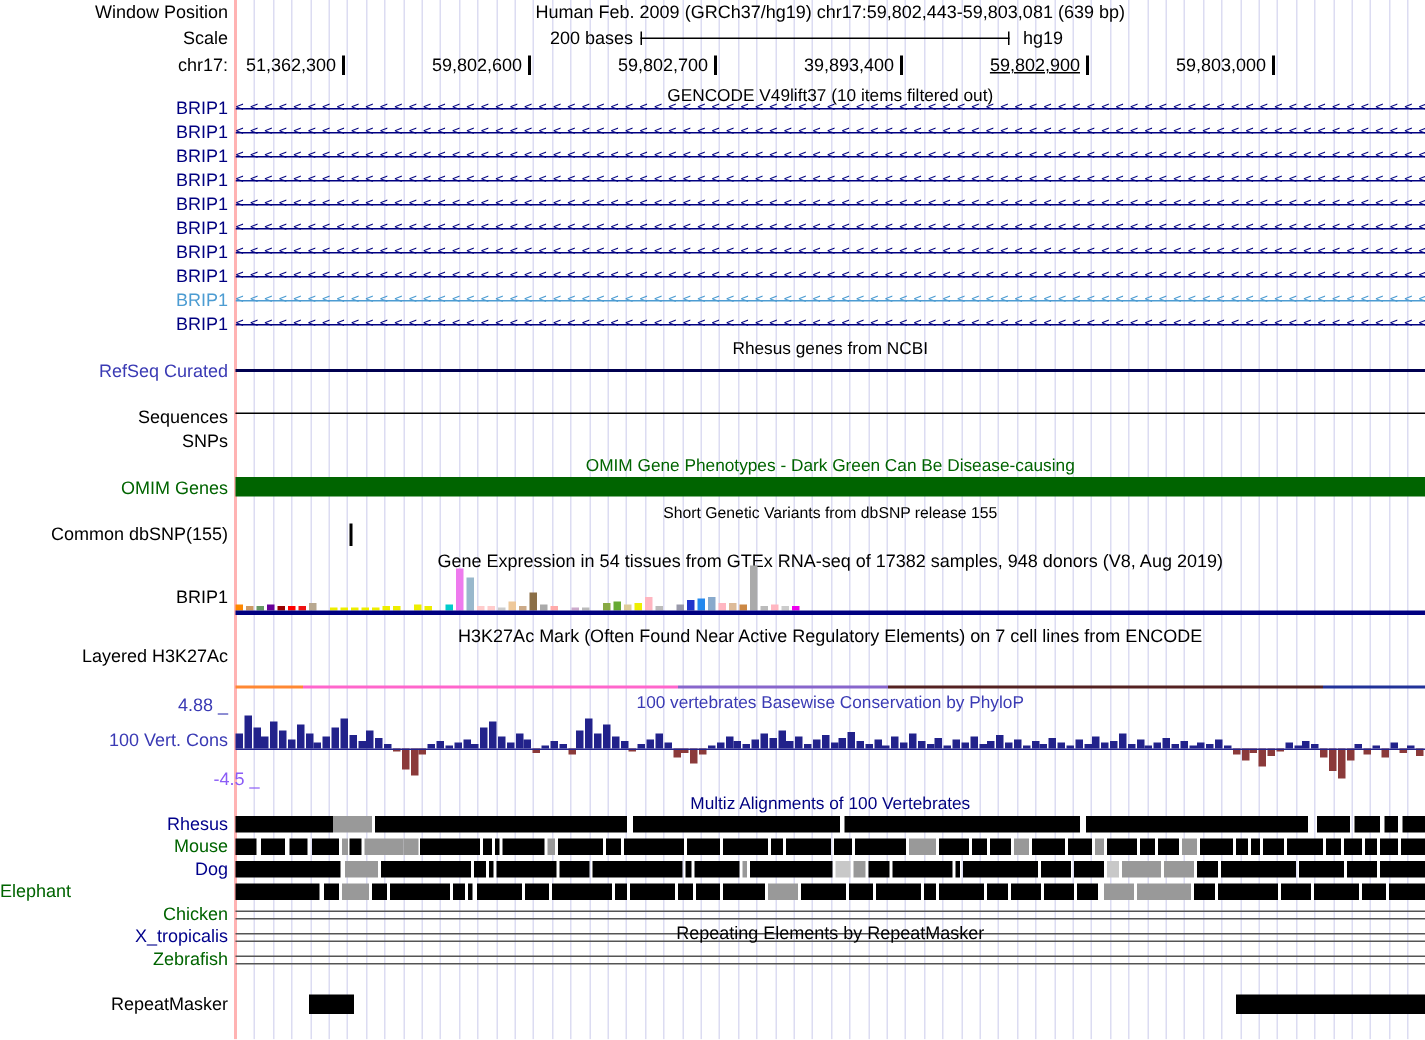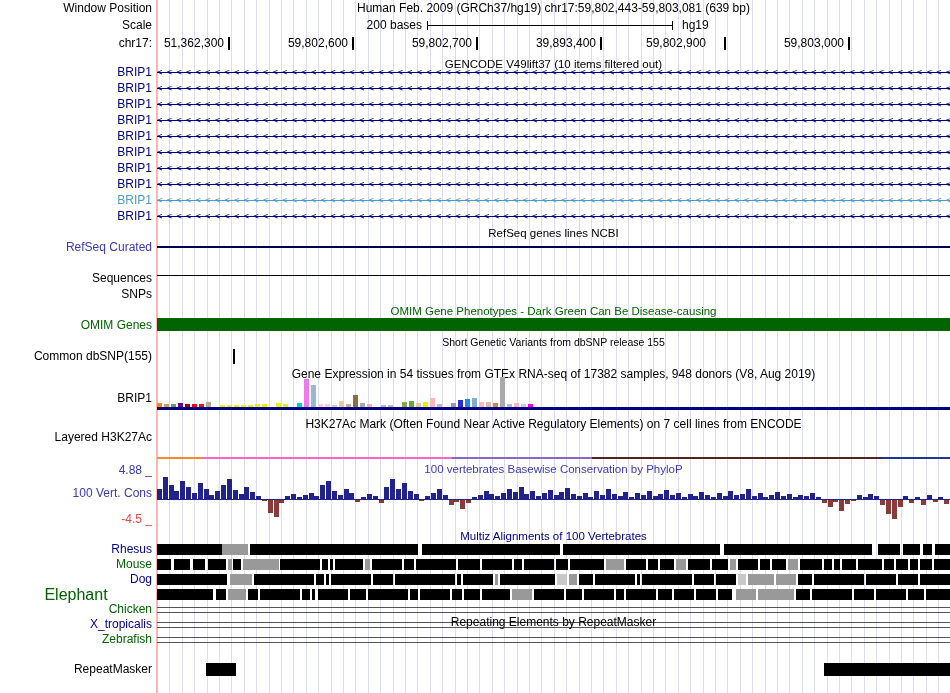--- a/index.html
+++ b/index.html
@@ -4,21 +4,21 @@
 <style>
   html,body{margin:0;padding:0;background:#fff;}
   #browser{position:relative;width:950px;height:693px;background:#fff;overflow:hidden;
            font-family:"Liberation Sans","DejaVu Sans",sans-serif;color:#000;}
   .abs{position:absolute;}
   .lbl{position:absolute;left:0;width:152px;text-align:right;font-size:12px;line-height:13px;white-space:nowrap;}
   .hdr{position:absolute;left:157px;width:793px;text-align:center;font-size:11.5px;line-height:12px;white-space:nowrap;}
   .navy{color:#000080;}
   .blue{color:#3a3ab4;}
   .green{color:#006400;}
-  .dred{color:#ef4444;}
+  .dred{color:#8b5cf6;margin-left:21px;}
   .pinkline{position:absolute;top:0;height:693px;width:2px;background:#ffb3b3;left:156px;}
   .ruler-num{position:absolute;font-size:12px;line-height:13px;text-align:right;white-space:nowrap;}
   .scalebar{position:absolute;background:#000;}
 </style>
 </head>
 <body>
 
 <div id="browser">
 
   <div id="gridlines">
@@ -101,21 +101,21 @@
   <div class="lbl" style="top:37px">chr17:</div>
   <div id="ruler">
       <div style="position: absolute; left: 136px; top: 37px; width: 88px; text-align: right; font-size: 12px; line-height: 13px;">51,362,300</div>
       <div style="position: absolute; left: 228px; top: 37px; width: 2px; height: 13px; background: rgb(0, 0, 0);"></div>
       <div style="position: absolute; left: 260px; top: 37px; width: 88px; text-align: right; font-size: 12px; line-height: 13px;">59,802,600</div>
       <div style="position: absolute; left: 352px; top: 37px; width: 2px; height: 13px; background: rgb(0, 0, 0);"></div>
       <div style="position: absolute; left: 384px; top: 37px; width: 88px; text-align: right; font-size: 12px; line-height: 13px;">59,802,700</div>
       <div style="position: absolute; left: 476px; top: 37px; width: 2px; height: 13px; background: rgb(0, 0, 0);"></div>
       <div style="position: absolute; left: 508px; top: 37px; width: 88px; text-align: right; font-size: 12px; line-height: 13px;">39,893,400</div>
       <div style="position: absolute; left: 600px; top: 37px; width: 2px; height: 13px; background: rgb(0, 0, 0);"></div>
-      <div style="position: absolute; left: 632px; top: 37px; width: 88px; text-align: center; font-size: 12px; line-height: 13px;">59,802,900</div>
+      <div style="position: absolute; left: 632px; top: 37px; width: 88px; text-align: right; font-size: 12px; line-height: 13px; text-decoration: underline;">59,802,900</div>
       <div style="position: absolute; left: 724px; top: 37px; width: 2px; height: 13px; background: rgb(0, 0, 0);"></div>
       <div style="position: absolute; left: 756px; top: 37px; width: 88px; text-align: right; font-size: 12px; line-height: 13px;">59,803,000</div>
       <div style="position: absolute; left: 848px; top: 37px; width: 2px; height: 13px; background: rgb(0, 0, 0);"></div>
     </div>
 
   <div class="hdr" style="top:58px">GENCODE V49lift37 (10 items filtered out)</div>
   <div id="genes">
       <div style="position: absolute; left: 0px; top: 66px; width: 152px; text-align: right; font-size: 12px; line-height: 13px; color: rgb(0, 0, 128);">BRIP1</div>
       <div style="position: absolute; left: 157px; top: 66px; width: 793px; height: 13px; overflow: hidden;">
         <div style="position: absolute; left: 0px; right: 0px; top: 6px; height: 1px; background: rgb(0, 0, 128);"></div>
@@ -161,21 +161,21 @@
         <div style="position: absolute; left: 0px; right: 0px; top: 6px; height: 1px; background: rgb(76, 156, 210);"></div>
         <div style="position: absolute; left: 0px; top: 0px; width: 100%; font-family: &quot;DejaVu Sans Mono&quot;, monospace; font-size: 9px; letter-spacing: 4.2px; line-height: 13px; color: rgb(76, 156, 210); overflow: hidden;">&lt;&lt;&lt;&lt;&lt;&lt;&lt;&lt;&lt;&lt;&lt;&lt;&lt;&lt;&lt;&lt;&lt;&lt;&lt;&lt;&lt;&lt;&lt;&lt;&lt;&lt;&lt;&lt;&lt;&lt;&lt;&lt;&lt;&lt;&lt;&lt;&lt;&lt;&lt;&lt;&lt;&lt;&lt;&lt;&lt;&lt;&lt;&lt;&lt;&lt;&lt;&lt;&lt;&lt;&lt;&lt;&lt;&lt;&lt;&lt;&lt;&lt;&lt;&lt;&lt;&lt;&lt;&lt;&lt;&lt;&lt;&lt;&lt;&lt;&lt;&lt;&lt;&lt;&lt;&lt;&lt;&lt;&lt;&lt;</div>
       </div>
       <div style="position: absolute; left: 0px; top: 210px; width: 152px; text-align: right; font-size: 12px; line-height: 13px; color: rgb(0, 0, 128);">BRIP1</div>
       <div style="position: absolute; left: 157px; top: 210px; width: 793px; height: 13px; overflow: hidden;">
         <div style="position: absolute; left: 0px; right: 0px; top: 6px; height: 1px; background: rgb(0, 0, 128);"></div>
         <div style="position: absolute; left: 0px; top: 0px; width: 100%; font-family: &quot;DejaVu Sans Mono&quot;, monospace; font-size: 9px; letter-spacing: 4.2px; line-height: 13px; color: rgb(0, 0, 128); overflow: hidden;">&lt;&lt;&lt;&lt;&lt;&lt;&lt;&lt;&lt;&lt;&lt;&lt;&lt;&lt;&lt;&lt;&lt;&lt;&lt;&lt;&lt;&lt;&lt;&lt;&lt;&lt;&lt;&lt;&lt;&lt;&lt;&lt;&lt;&lt;&lt;&lt;&lt;&lt;&lt;&lt;&lt;&lt;&lt;&lt;&lt;&lt;&lt;&lt;&lt;&lt;&lt;&lt;&lt;&lt;&lt;&lt;&lt;&lt;&lt;&lt;&lt;&lt;&lt;&lt;&lt;&lt;&lt;&lt;&lt;&lt;&lt;&lt;&lt;&lt;&lt;&lt;&lt;&lt;&lt;&lt;&lt;&lt;&lt;&lt;</div>
       </div>
     </div>
 
-  <div class="hdr" style="top:227px">RefSeq genes lines NCBI</div>
+  <div class="hdr" style="top:227px">Rhesus genes from NCBI</div>
   <div class="lbl blue" style="top:241px">RefSeq Curated</div>
   <div class="abs" style="top:246px;left:157px;width:793px;height:2px;background:#000050"></div>
 
   <div class="lbl" style="top:272px">Sequences</div>
   <div class="abs" style="top:275px;left:157px;width:793px;height:1px;background:#000"></div>
   <div class="lbl" style="top:288px">SNPs</div>
 
   <div class="hdr green" style="top:305px">OMIM Gene Phenotypes - Dark Green Can Be Disease-causing</div>
   <div class="lbl green" style="top:319px">OMIM Genes</div>
   <div class="abs" style="top:318px;left:157px;width:793px;height:13px;background:#006400"></div>
@@ -478,21 +478,21 @@
         <div style="position: absolute; left: 716px; top: 1px; width: 20px; height: 11px; background: rgb(0, 0, 0);"></div>
         <div style="position: absolute; left: 738px; top: 1px; width: 8px; height: 11px; background: rgb(200, 200, 200);"></div>
         <div style="position: absolute; left: 748px; top: 1px; width: 26px; height: 11px; background: rgb(153, 153, 153);"></div>
         <div style="position: absolute; left: 776px; top: 1px; width: 20px; height: 11px; background: rgb(153, 153, 153);"></div>
         <div style="position: absolute; left: 798px; top: 1px; width: 14px; height: 11px; background: rgb(0, 0, 0);"></div>
         <div style="position: absolute; left: 814px; top: 1px; width: 50px; height: 11px; background: rgb(0, 0, 0);"></div>
         <div style="position: absolute; left: 866px; top: 1px; width: 30px; height: 11px; background: rgb(0, 0, 0);"></div>
         <div style="position: absolute; left: 898px; top: 1px; width: 20px; height: 11px; background: rgb(0, 0, 0);"></div>
         <div style="position: absolute; left: 920px; top: 1px; width: 30px; height: 11px; background: rgb(0, 0, 0);"></div>
       </div>
-      <div style="position: absolute; left: 0px; top: 588px; width: 152px; text-align: center; font-size: 16px; line-height: 13px; color: rgb(0, 100, 0);">Elephant</div>
+      <div style="position: absolute; left: 0px; top: 588px; width: 152px; text-align: left; font-size: 12px; line-height: 13px; color: rgb(0, 100, 0);">Elephant</div>
       <div style="position: absolute; left: 0px; top: 588px; width: 950px; height: 13px;">
         <div style="position: absolute; left: 157px; top: 1px; width: 56px; height: 11px; background: rgb(0, 0, 0);"></div>
         <div style="position: absolute; left: 216px; top: 1px; width: 10px; height: 11px; background: rgb(0, 0, 0);"></div>
         <div style="position: absolute; left: 228px; top: 1px; width: 18px; height: 11px; background: rgb(153, 153, 153);"></div>
         <div style="position: absolute; left: 248px; top: 1px; width: 10px; height: 11px; background: rgb(0, 0, 0);"></div>
         <div style="position: absolute; left: 260px; top: 1px; width: 40px; height: 11px; background: rgb(0, 0, 0);"></div>
         <div style="position: absolute; left: 302px; top: 1px; width: 8px; height: 11px; background: rgb(0, 0, 0);"></div>
         <div style="position: absolute; left: 312px; top: 1px; width: 3px; height: 11px; background: rgb(0, 0, 0);"></div>
         <div style="position: absolute; left: 318px; top: 1px; width: 30px; height: 11px; background: rgb(0, 0, 0);"></div>
         <div style="position: absolute; left: 350px; top: 1px; width: 16px; height: 11px; background: rgb(0, 0, 0);"></div>

